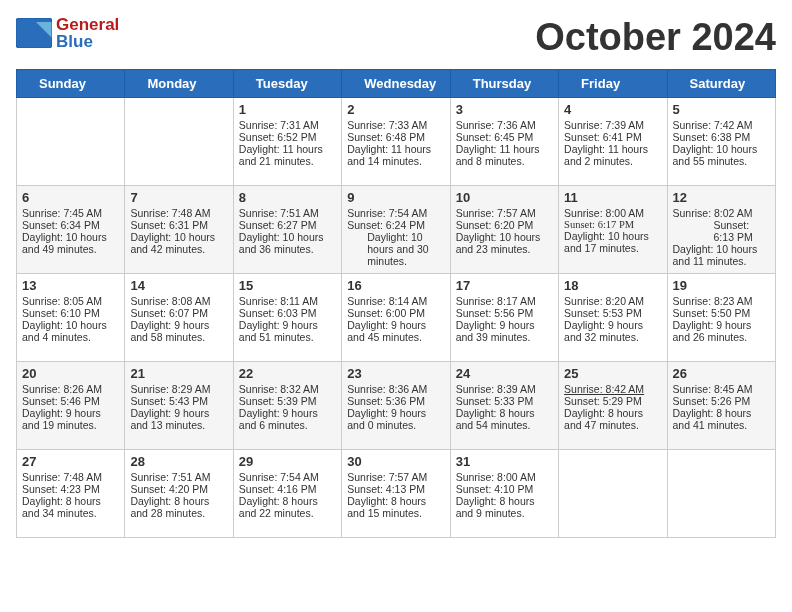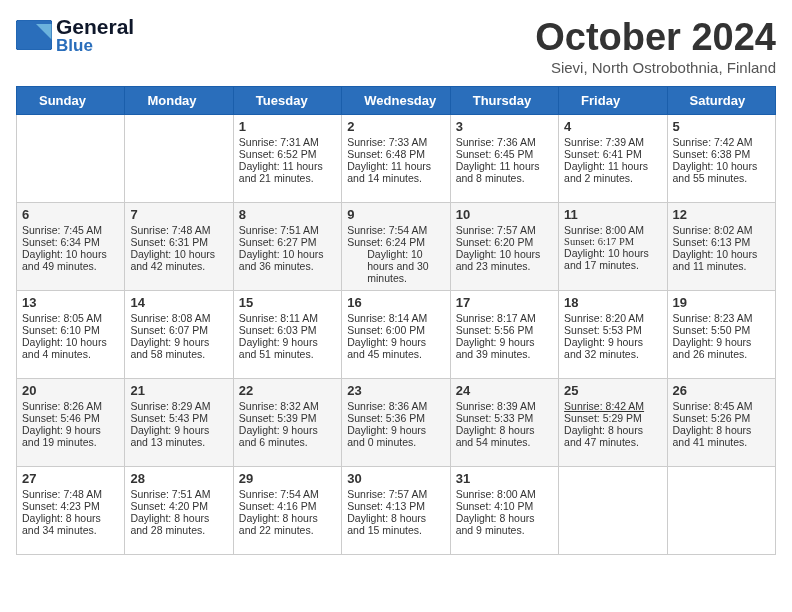--- a/index.html
+++ b/index.html
@@ -61,30 +61,29 @@
 
 <div class="header-area">
   <div class="logo">
     <svg width="36" height="30" viewBox="0 0 36 30">
       <rect x="0" y="0" width="36" height="30" rx="3" fill="#2a6ebb"></rect>
       <polygon points="20,4 36,4 36,20" fill="#87CEEB" opacity="0.7"></polygon>
       <rect x="0" y="0" width="36" height="30" rx="3" fill="none" stroke="#1a5eab" stroke-width="1"></rect>
     </svg>
     <div>
       <div style="line-height:1">
-        <span style="font-size:21px;font-weight:bold;color:#0f172a;">General</span>
+        <span style="font-size:17px;font-weight:bold;color:#b91c1c;">General</span>
       </div>
       <div style="line-height:1">
         <span style="font-size:17px;font-weight:bold;color:#2a6ebb;">Blue</span>
       </div>
     </div>
   </div>
   <div class="title-area">
     <div class="month-title">October 2024</div>
-    <div class="location-title">Sievi, North Ostrobothnia, Finland</div>
   </div>
 </div>
 
 <table>
   <thead>
     <tr>
     <th>Sunday</th>
         <th>Monday</th>
         <th>Tuesday</th>
         <th>Wednesday</th>
@@ -161,21 +160,21 @@
         </td>
         <td>
           <span class="day-number">11</span>
           <span style="display: block;">Sunrise: 8:00 AM</span>
           <span style="display: block; font-family: Liberation Serif, serif;">Sunset: 6:17 PM</span>
           <span style="display: block;">Daylight: 10 hours and 17 minutes.</span>
         </td>
         <td>
           <span class="day-number">12</span>
           <span style="display: block;">Sunrise: 8:02 AM</span>
-          <span style="display: block;">Sunset: 6:13 PM</span>
+          <span style="display: block; margin-left: 41px;">Sunset: 6:13 PM</span>
           <span style="display: block;">Daylight: 10 hours and 11 minutes.</span>
         </td>
       </tr>
       <tr>
         <td>
           <span class="day-number">13</span>
           <span style="display: block;">Sunrise: 8:05 AM</span>
           <span style="display: block;">Sunset: 6:10 PM</span>
           <span style="display: block;">Daylight: 10 hours and 4 minutes.</span>
         </td>

